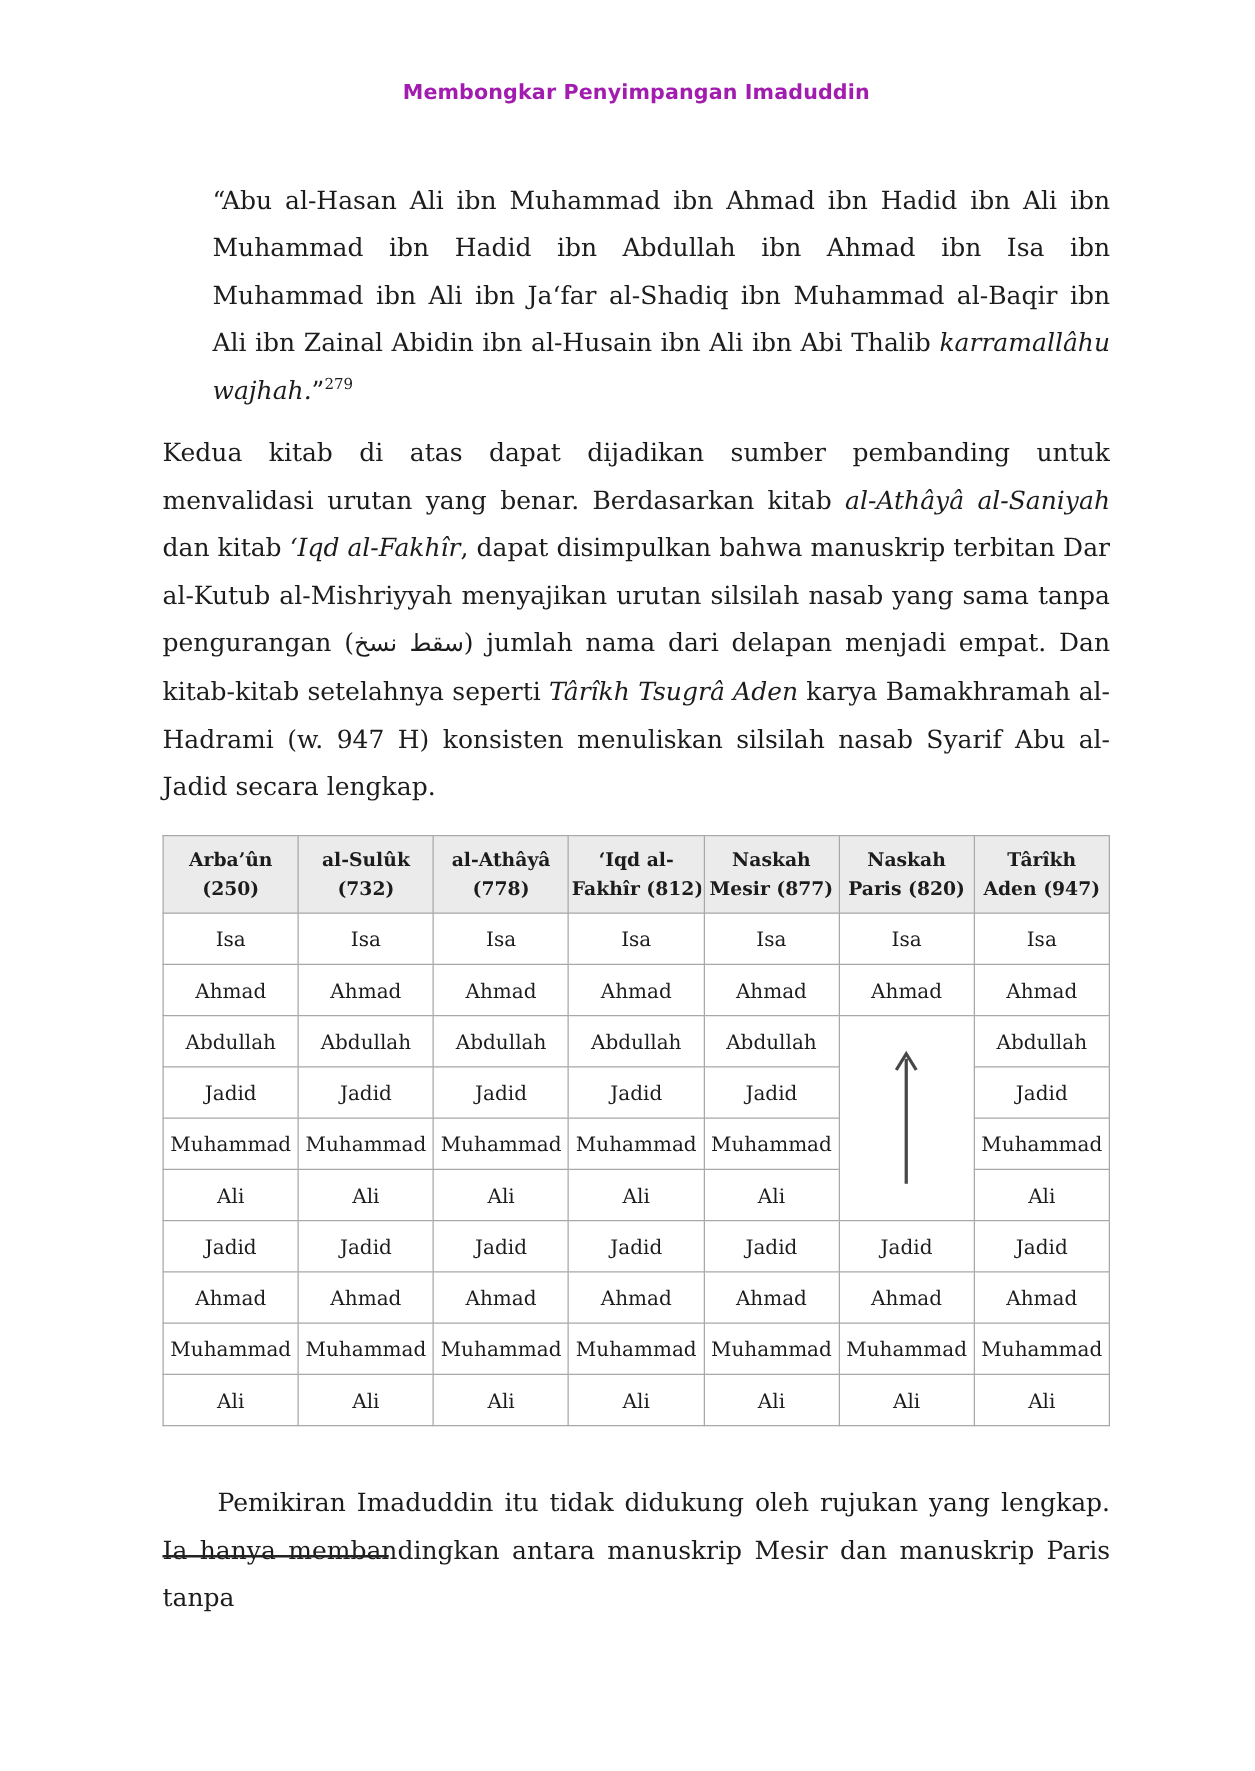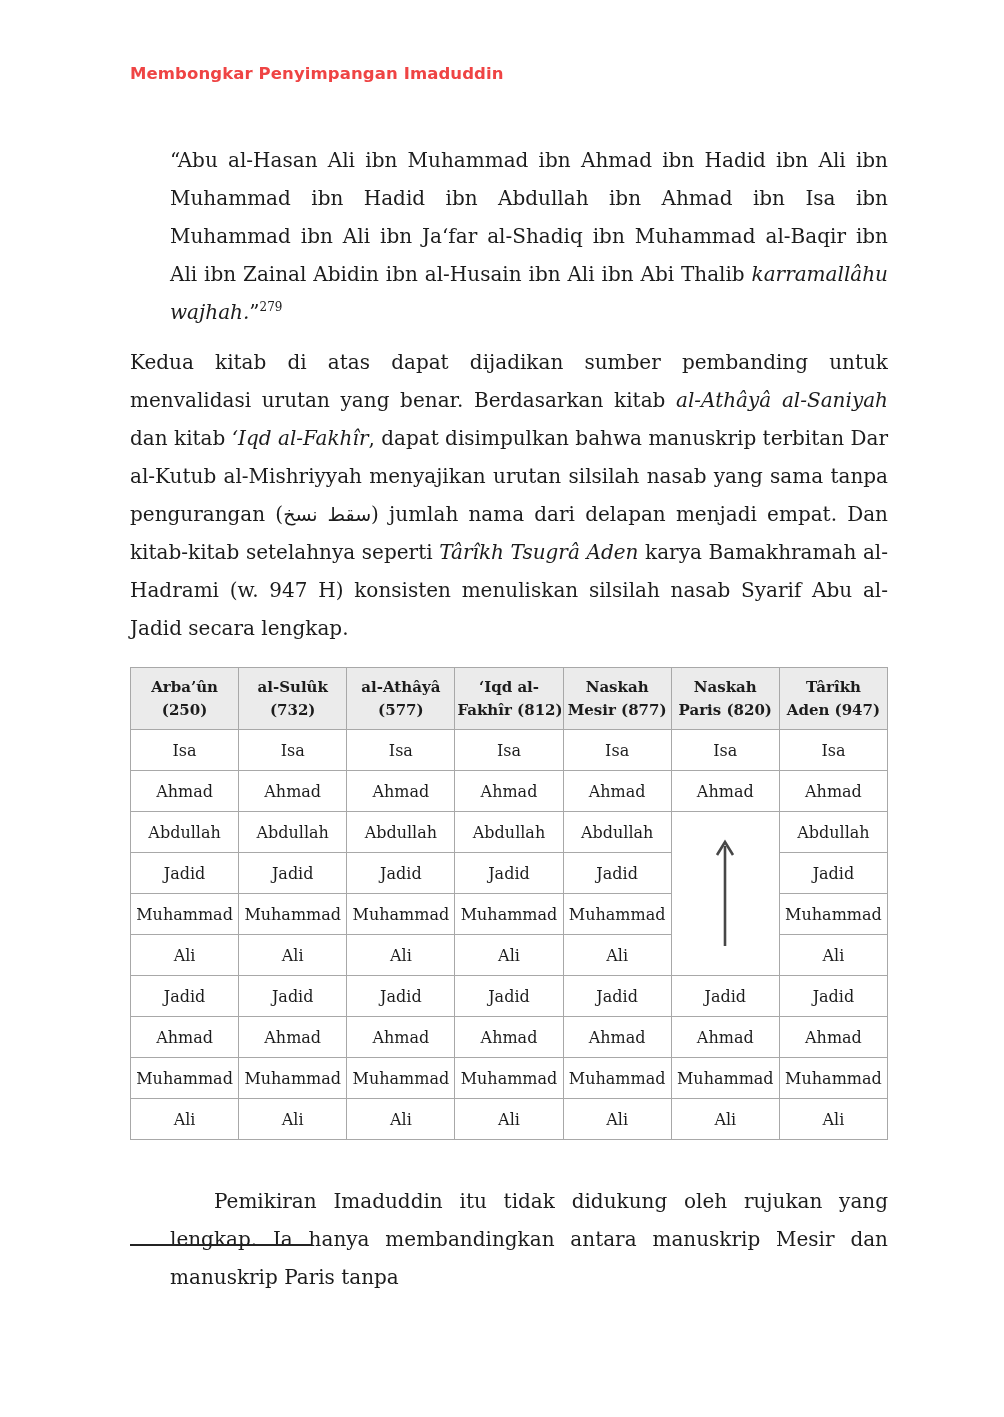--- a/index.html
+++ b/index.html
@@ -3,26 +3,26 @@
 <meta charset="utf-8">
 <style>
   html,body{margin:0;padding:0;background:#e8e8e8;}
   .page{
     width:1004px;height:1417px;background:#ffffff;position:relative;
     font-family:"DejaVu Serif","Liberation Serif",serif;color:#1c1c1c;
     overflow:hidden;margin:0 auto;
   }
   .content{position:absolute;left:130px;top:64px;width:758px;}
   .running-header{
-    text-align:left;font-family:"DejaVu Sans","Liberation Sans",sans-serif;
-    font-weight:bold;font-size:16.5px;color:#ef4444;margin-bottom:58px;letter-spacing:.1px;
+    text-align:center;font-family:"DejaVu Sans","Liberation Sans",sans-serif;
+    font-weight:bold;font-size:16.5px;color:#a21caf;margin-bottom:58px;letter-spacing:.1px;
   }
   .quote{margin-left:40px;font-size:20px;line-height:38px;text-align:justify;margin-top:29px;}
   .para{font-size:20px;line-height:38px;text-align:justify;margin-top:12px;}
-  .para.para2{margin-top:42px;text-indent:44px;margin-left:40px;}
+  .para.para2{margin-top:42px;text-indent:44px;}
   i{font-style:italic;}
   sup.fn{font-size:12px;vertical-align:super;line-height:0;}
   .arabic{font-family:"DejaVu Sans","Liberation Sans",sans-serif;font-size:19px;}
   table.cmp{width:100%;border-collapse:collapse;margin-top:15px;table-layout:fixed;}
   .cmp th{
     background:#ebebeb;border:1px solid #a8a8a8;font-weight:bold;
     font-size:15px;padding:8px 2px;line-height:1.5;vertical-align:middle;
   }
   .cmp th div{white-space:nowrap;overflow:hidden;}
   .cmp td{
@@ -53,21 +53,21 @@
             <th>
               <div>Arba’ûn</div>
               <div>(250)</div>
             </th>
             <th>
               <div>al-Sulûk</div>
               <div>(732)</div>
             </th>
             <th>
               <div>al-Athâyâ</div>
-              <div>(577)</div>
+              <div>(778)</div>
             </th>
             <th>
               <div>‘Iqd al-</div>
               <div>Fakhîr (812)</div>
             </th>
             <th>
               <div>Naskah</div>
               <div>Mesir (877)</div>
             </th>
             <th>

